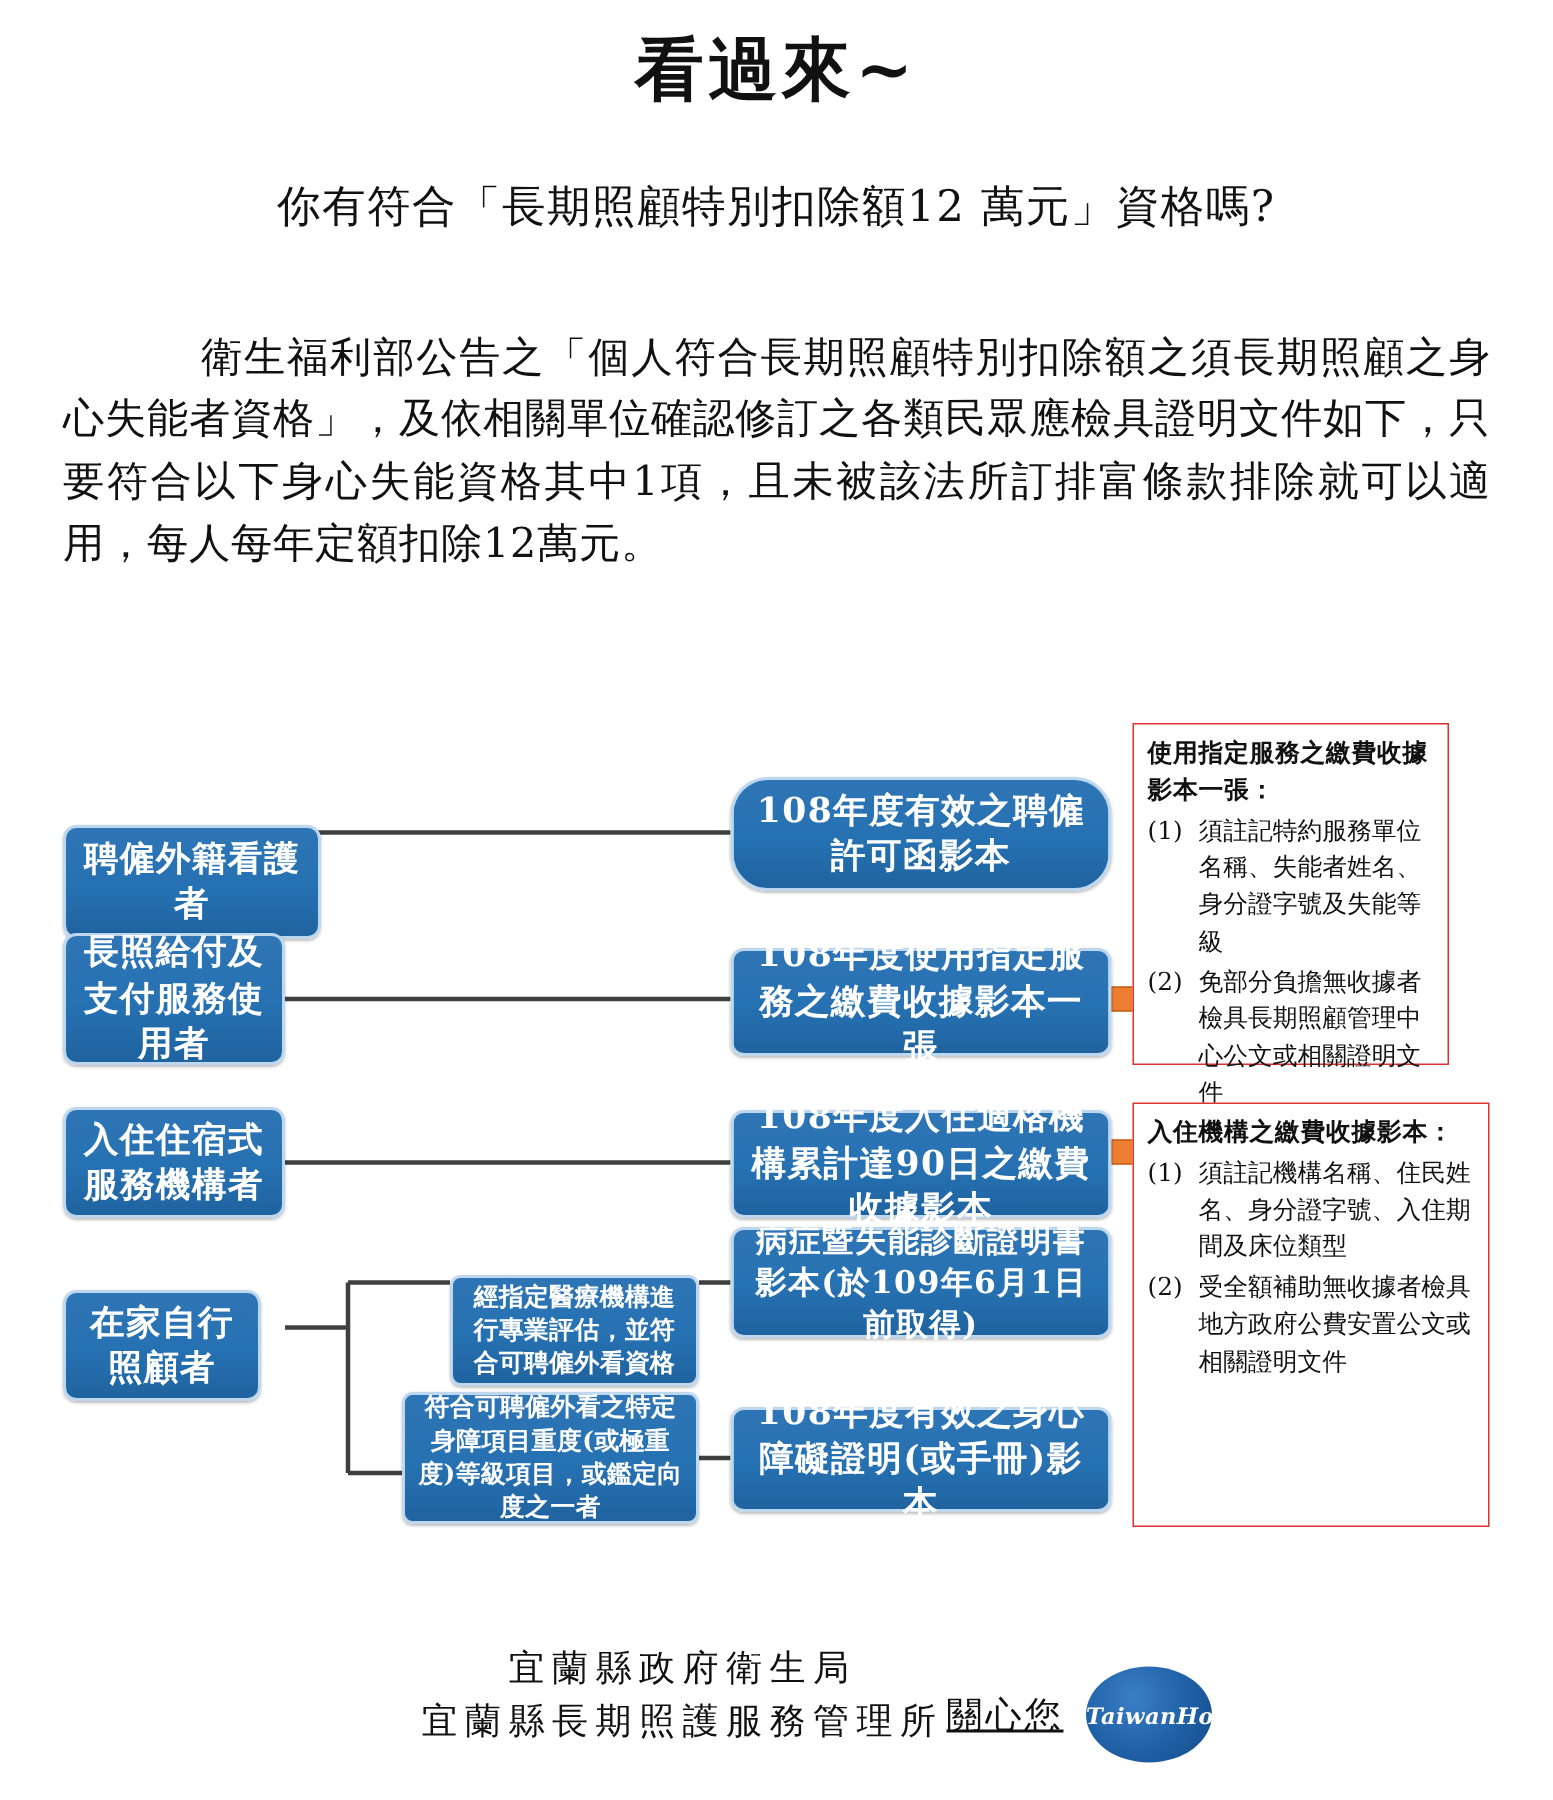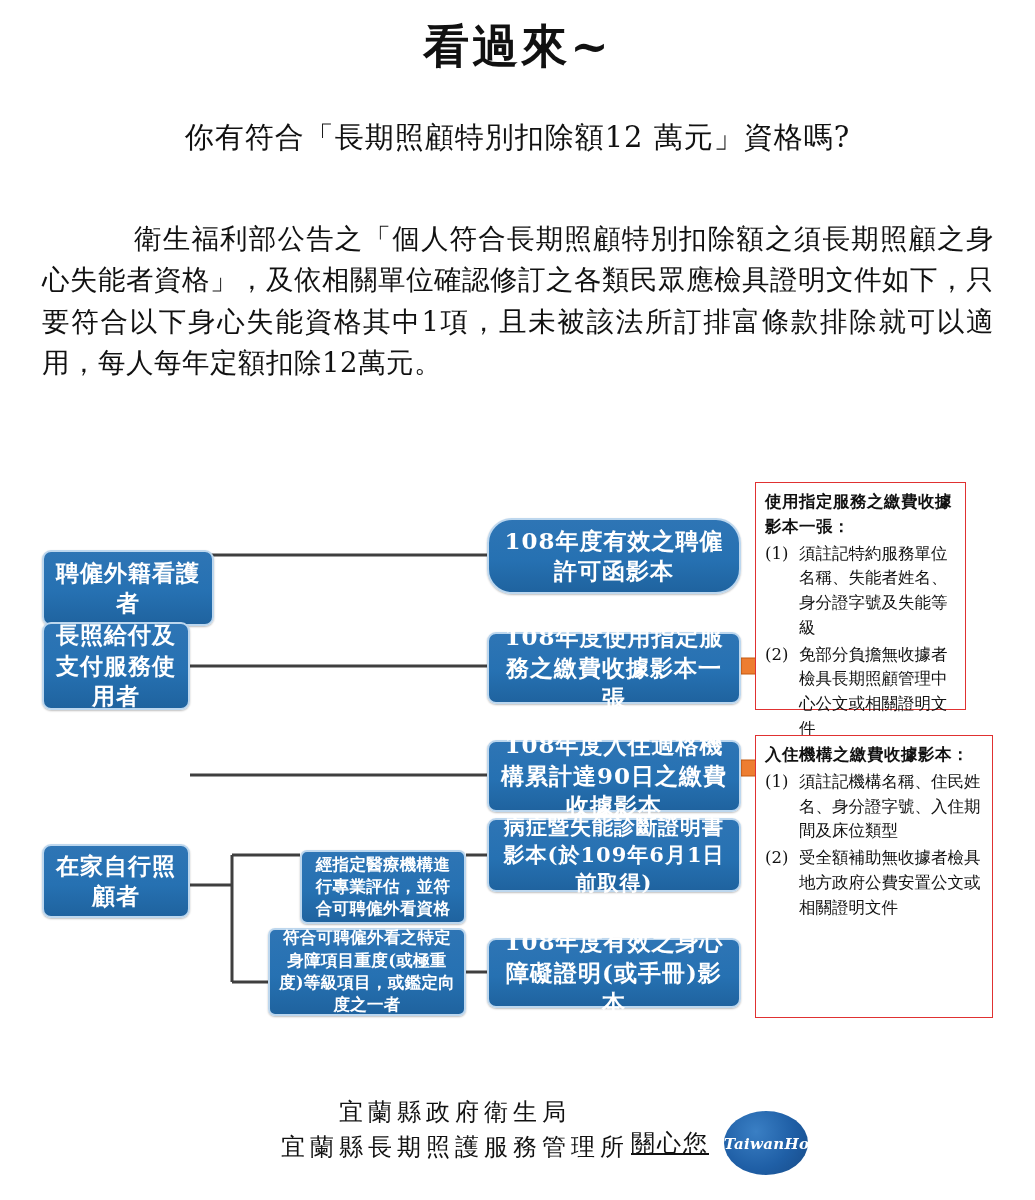--- a/index.html
+++ b/index.html
@@ -223,22 +223,25 @@
     </svg>
 
     <div class="bluebox left-box" style="left:42px; top:48px; width:172px; height:76px;margin-top:32px;">
       <span>聘僱外籍看護者</span>
     </div>
 
     <div class="bluebox left-box" style="left:42px; top:152px; width:148px; height:88px;">
       <span>長照給付及支付服務使用者</span>
     </div>
 
-
-    <div class="bluebox left-box" style="left:42px; top:374px; width:148px; height:74px;">
+    <div class="bluebox left-box" style="left:42px; top:268px; width:148px; height:74px;">
+      <span>入住住宿式服務機構者</span>
+    </div>
+
+    <div class="bluebox left-box" style="left:42px; top:390px; width:132px; height:74px;">
       <span>在家自行照顧者</span>
     </div>
 
     <div class="bluebox mid-box" style="left:487px; top:48px; width:254px; height:76px;border-radius:25px;">
       <span>108年度有效之聘僱許可函影本</span>
     </div>
 
     <div class="bluebox mid-box" style="left:487px; top:162px; width:254px; height:72px;">
       <span>108年度使用指定服務之繳費收據影本一張</span>
     </div>

